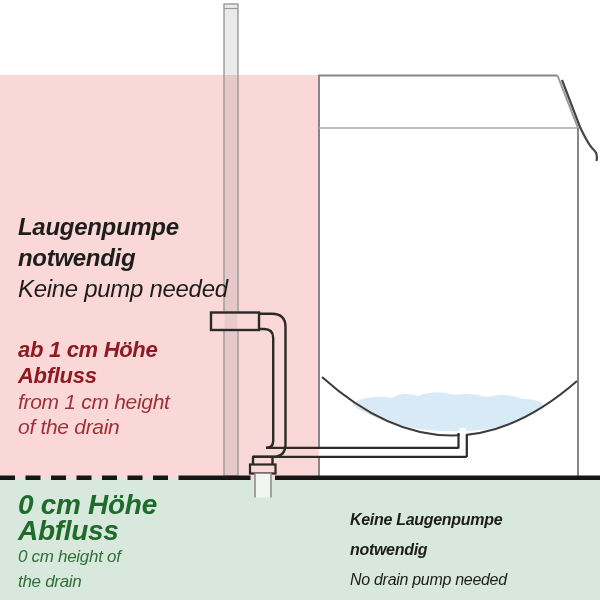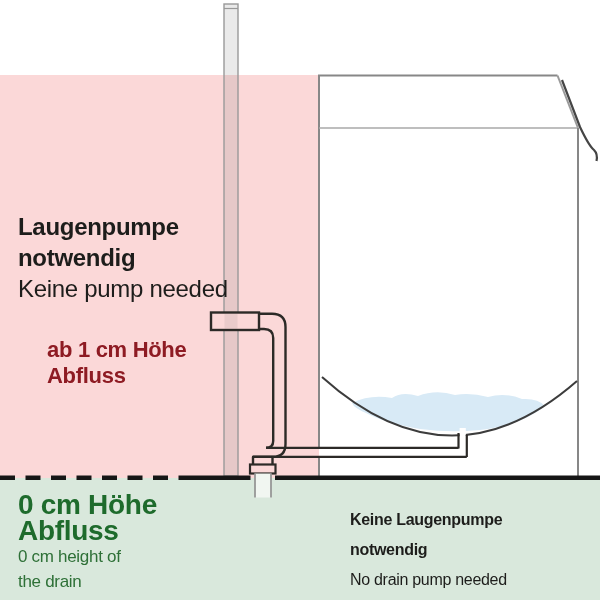--- a/index.html
+++ b/index.html
@@ -4,26 +4,26 @@
 <title>Diagram</title>
 <style>
   html,body{margin:0;padding:0;background:#fff;}
   .stage{
     position:relative;width:600px;height:600px;overflow:hidden;
     background:#fff;
     font-family:"Liberation Sans","DejaVu Sans",sans-serif;
   }
   .stage svg{position:absolute;left:0;top:0;}
   .txt{position:absolute;white-space:nowrap;letter-spacing:-0.3px;}
-  .line{display:block;}
+  .line{display:block;font-style:italic;}
   
   .b1{left:18px;top:211px;font-size:24px;line-height:31px;color:var(--text-dark);}
   .b1 .bold{font-weight:700;}
   
-  .b2{left:18px;top:337px;margin-left:29px;}
+  .b2{left:18px;top:337px;}
   .b2 .bold{font-weight:700;font-size:22px;line-height:26px;color:var(--red-bold);}
   .b2 .reg{font-weight:400;font-size:21px;line-height:25px;color:var(--red-regular);}
   
   .b3{left:18px;top:492px;}
   .b3 .bold{font-weight:700;font-size:28px;line-height:26px;color:var(--green-bold);}
   .b3 .reg{font-weight:400;font-size:17px;line-height:25px;color:var(--green-regular);}
   
   .b4{left:350px;top:505px;font-size:16px;line-height:30px;color:var(--text-dark);}
   .b4 .bold{font-weight:700;}
 </style>
@@ -94,20 +94,22 @@
 
   <div class="txt b1">
     <span class="line bold">Laugenpumpe</span>
     <span class="line bold">notwendig</span>
     <span class="line">Keine pump needed</span>
   </div>
 
   <div class="txt b2">
     <span class="line bold">ab 1 cm Höhe</span>
     <span class="line bold">Abfluss</span>
+    <span class="line reg">from 1 cm height</span>
+    <span class="line reg">of the drain</span>
   </div>
 
   <div class="txt b3">
     <span class="line bold">0 cm Höhe</span>
     <span class="line bold">Abfluss</span>
     <span class="line reg">0 cm height of</span>
     <span class="line reg">the drain</span>
   </div>
 
   <div class="txt b4">

